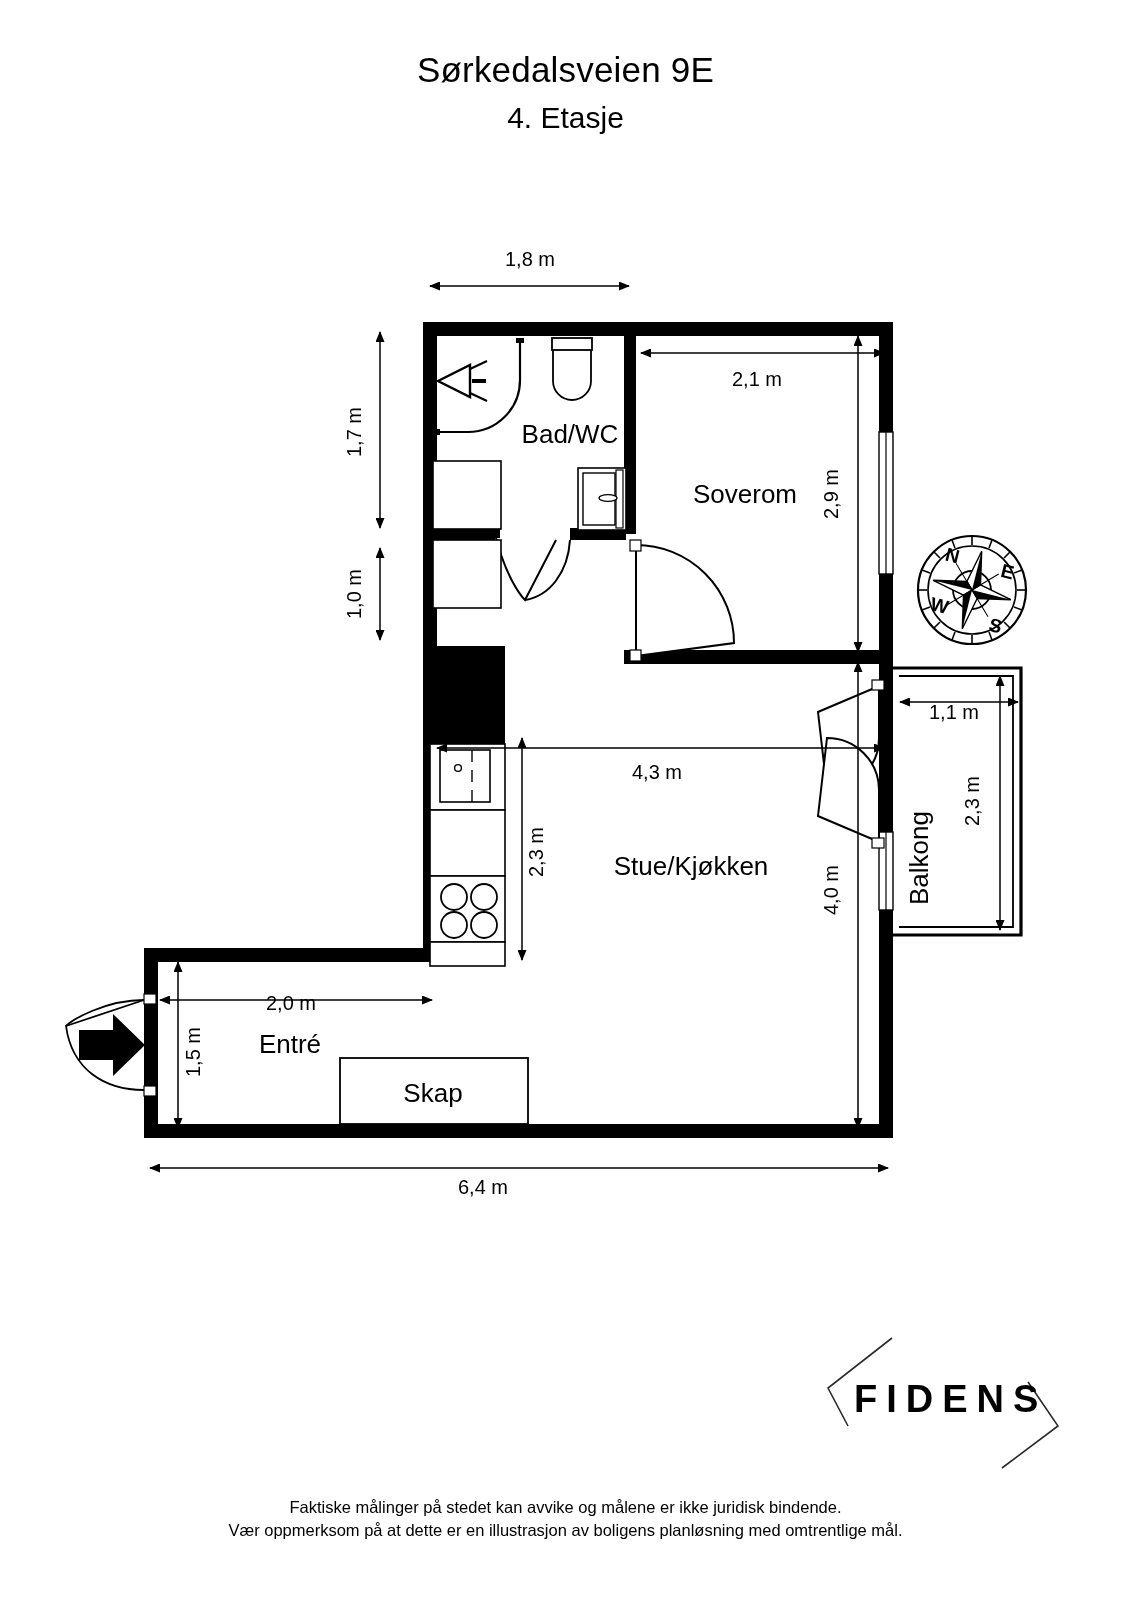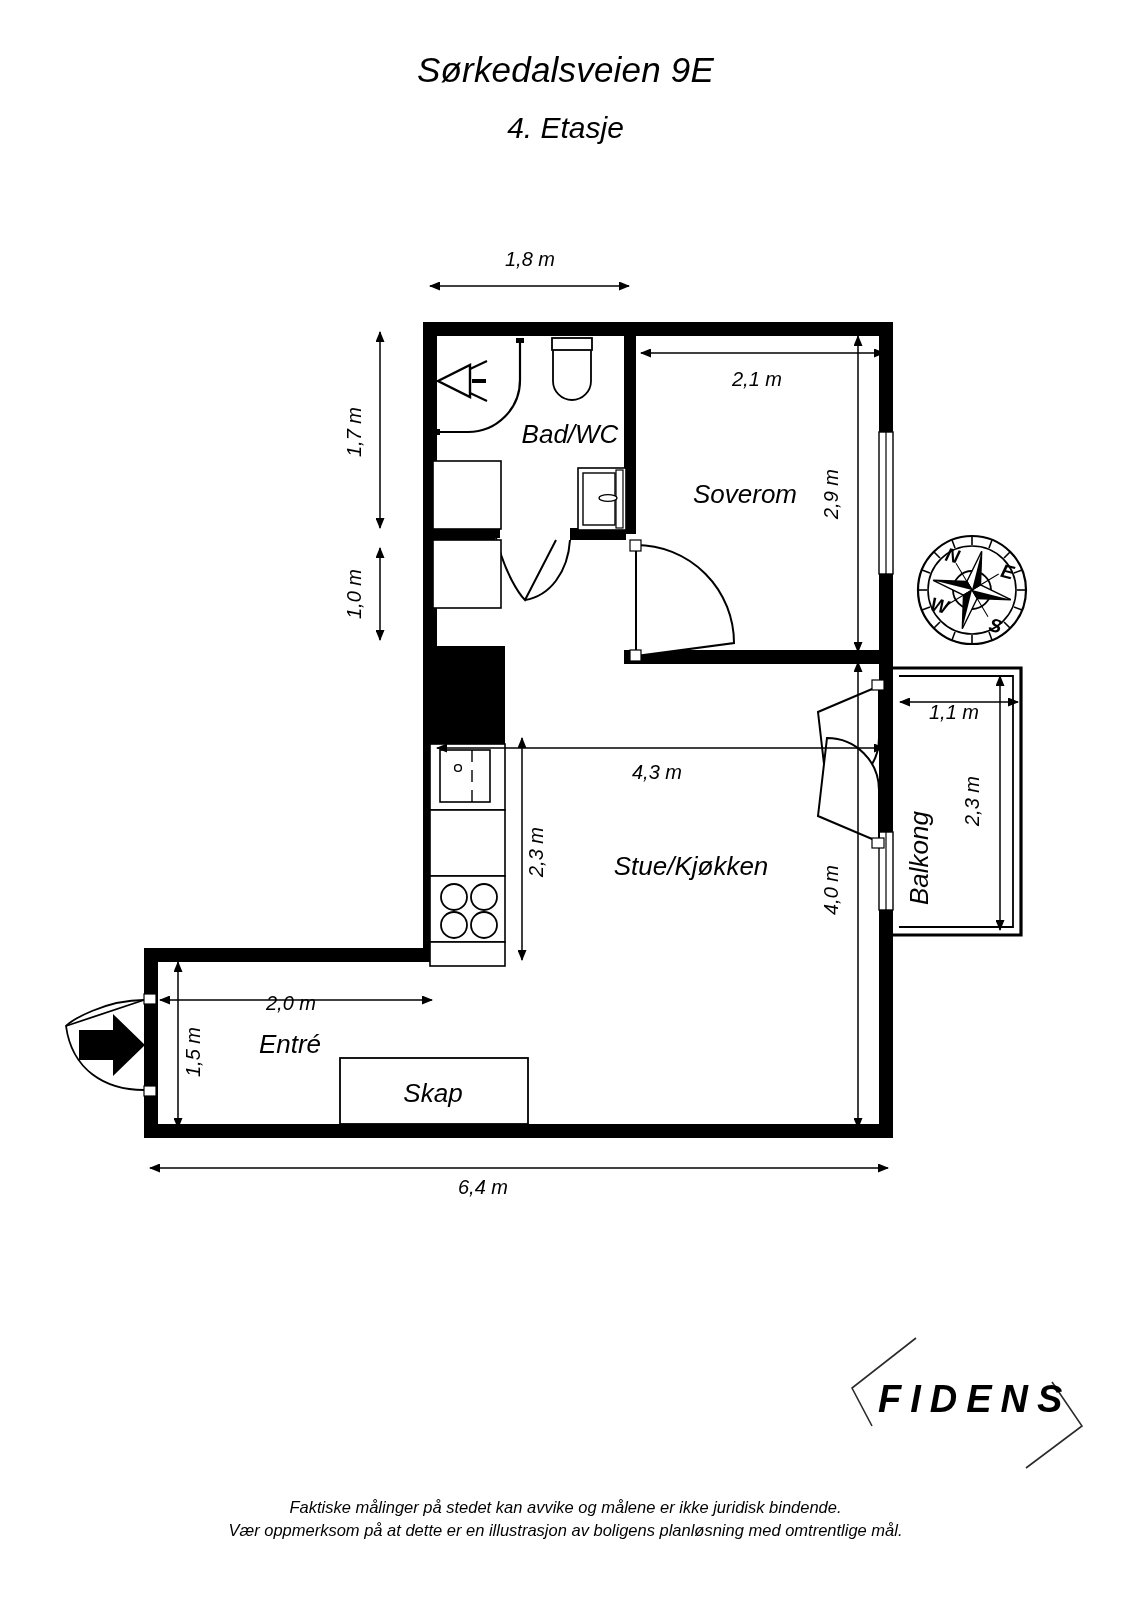--- a/index.html
+++ b/index.html
@@ -12,39 +12,38 @@
     height: 1600px;
     font-family: "Liberation Sans", sans-serif;
     color: #000000;
     position: relative;
     overflow: hidden;
   }
   .page {
     position: relative;
     width: 985px;
     height: 1600px;
-    font-style: italic;
   }
   
   .title-block {
     position: absolute;
     top: 48px;
     left: 0;
     width: 1131px;
     text-align: center;
   }
   .title-main {
     font-size: 35px;
     line-height: 44px;
     letter-spacing: 0.2px;
   }
   .title-sub {
     font-size: 30px;
     line-height: 40px;
-    margin-top: 16px;
+    margin-top: 6px;
   }
   
   .plan {
     position: absolute;
     left: 0;
     top: 0;
     width: 1131px;
     height: 1600px;
   }
   .plan svg {
@@ -57,21 +56,21 @@
     top: 1496px;
     width: 1131px;
     text-align: center;
     font-size: 16.5px;
     line-height: 23px;
   }
   .footer div { white-space: nowrap; }
   
   .logo-wrap {
     position: absolute;
-    left: 830px;
+    left: 806px;
     top: 1322px;
     width: 260px;
     height: 150px;
     text-align: center;
   }
   .logo-text {
     position: absolute;
     left: 48px;
     top: 56px;
     font-size: 38px;

